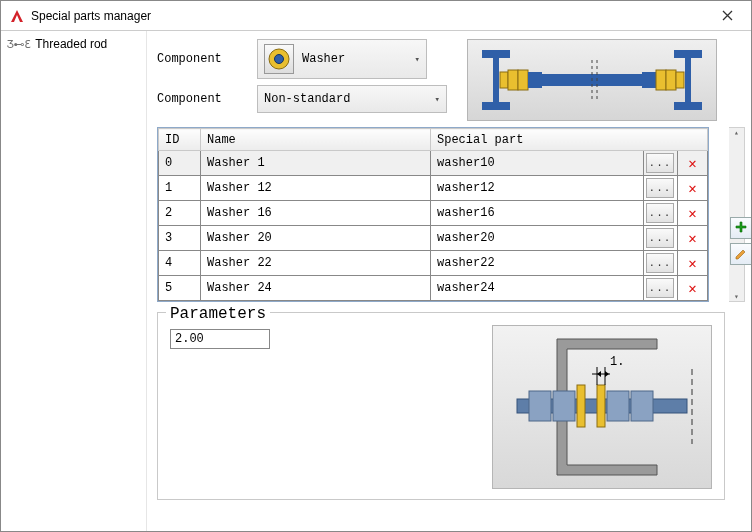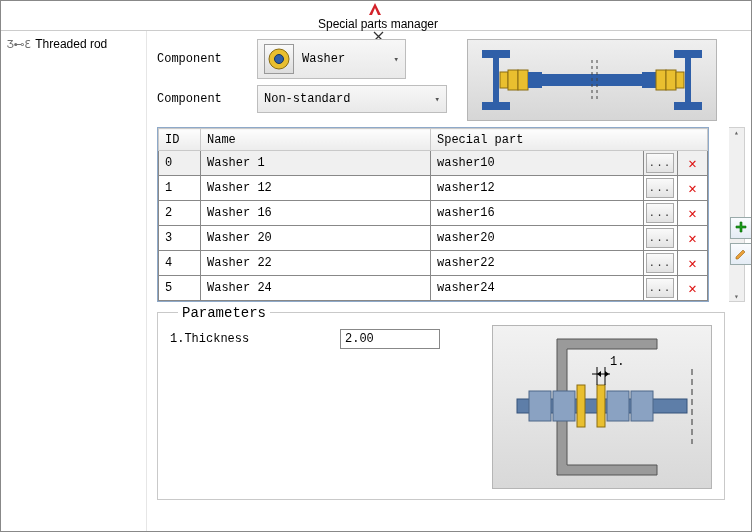--- a/index.html
+++ b/index.html
@@ -14,21 +14,20 @@
     overflow: hidden;
     border: 1px solid #888;
   }
   .titlebar {
     height: 30px;
     display: flex;
     align-items: center;
     padding: 0 4px 0 8px;
     border-bottom: 1px solid #ccc;
     background: #fff;
-    flex-direction: column;
   }
   .app-icon {
     width: 16px; height: 16px;
     margin-right: 6px;
     display: flex; align-items: center; justify-content: center;
   }
   .titlebar .title { flex: 1; font-size: 12px; }
   .titlebar .close {
     width: 40px; height: 28px;
     display: flex; align-items: center; justify-content: center;
@@ -76,21 +75,21 @@
   .combo {
     height: 28px;
     border: 1px solid #bdbdbd;
     background: linear-gradient(#f7f7f7,#e9e9e9);
     display: flex; align-items: center;
     padding: 0 6px;
     width: 190px;
     position: relative;
     cursor: default;
   }
-  .combo.big { height: 40px; width: 149px; }
+  .combo.big { height: 40px; width: 170px; }
   .combo .caret {
     position: absolute; right: 6px; top: 50%; transform: translateY(-50%);
     font-size: 9px; color: #555;
   }
   .washer-icon {
     width: 30px; height: 30px;
     background: linear-gradient(#fafafa,#ddd);
     border: 1px solid #999;
     display: flex; align-items: center; justify-content: center;
     margin-right: 8px;
@@ -171,24 +170,24 @@
   .fieldset {
     border: 1px solid #c9c9c9;
     margin-top: 10px;
     padding: 10px 10px 10px 12px;
     width: 568px;
     height: 188px;
     position: relative;
   }
   .fieldset .legend {
     position: absolute;
-    top: -8px; left: 20px;
+    top: -8px; left: 8px;
     background: #fff;
     padding: 0 4px;
-    font-size: 14px;
+    font-size: 16px;
   }
   .param-row { display: flex; align-items: center; gap: 10px; margin-top: 6px;}
   .param-label { width: 160px; }
   .param-input {
     width: 100px; height: 20px;
     border: 1px solid #888;
     padding: 1px 4px;
     font-family: inherit; font-size: 12px;
   }
   .preview2 {
@@ -366,21 +365,20 @@
         <svg width="14" height="14" viewBox="0 0 14 14">
             <path d="M2 10 L9 3 L11 5 L4 12 L2 12 Z" fill="#e9a03a" stroke="#9c6714" stroke-width="0.6"></path>
             <rect x="1.5" y="1.5" width="11" height="11" fill="none" stroke="#b5b5b5" stroke-width="0"></rect>
           </svg>
       </div>
     </div>
 
     <div class="fieldset">
       <span class="legend">Parameters</span>
       <div class="param-row">
-        <span class="param-label">1.Thickness</span>
         <input class="param-input" value="2.00" style="">
       </div>
       <div class="preview2">
         <svg width="210" height="156" viewBox="0 0 210 156">
 
           <path d="M60 10 L160 10 L160 20 L70 20 L70 136 L160 136 L160 146 L60 146 Z" fill="#9a9a9a" stroke="#555"></path>
 
           <rect x="20" y="70" width="170" height="14" fill="#5e7ea8" stroke="#34527a"></rect>
 
           <rect x="32" y="62" width="22" height="30" fill="#8aa2c2" stroke="#4c6688"></rect>

